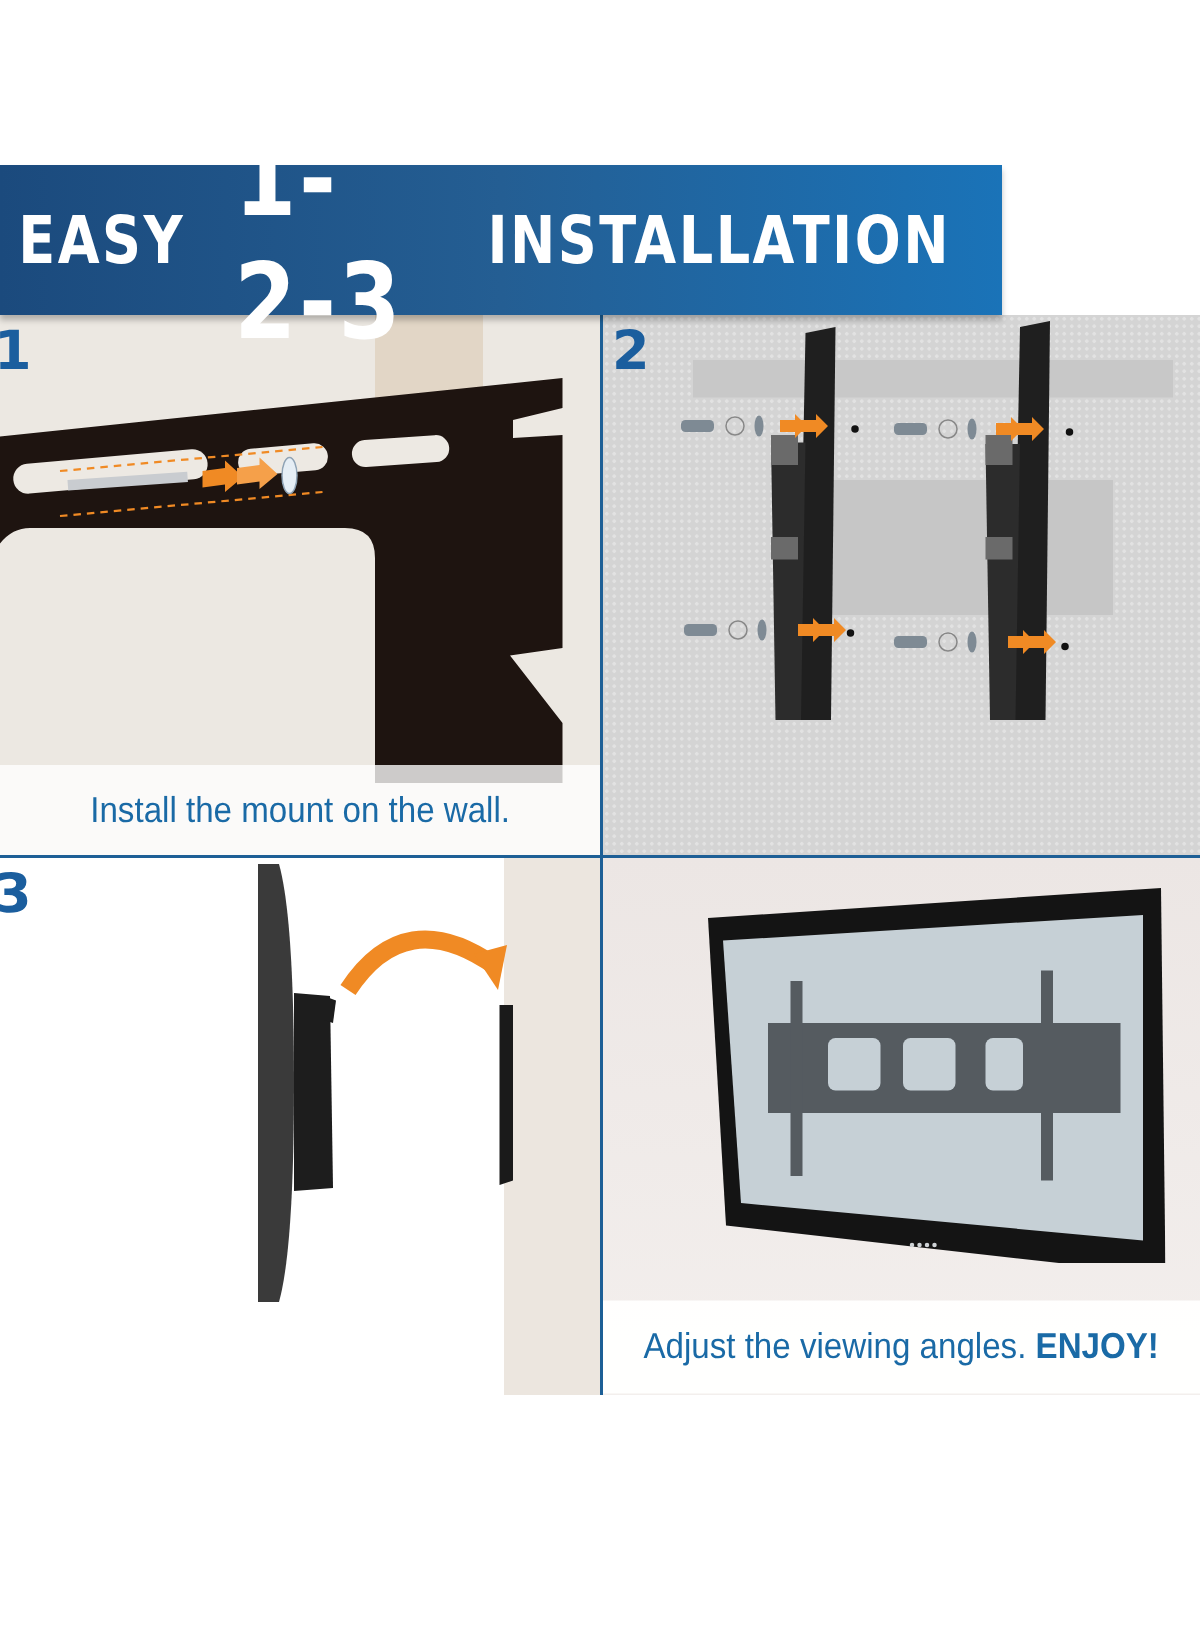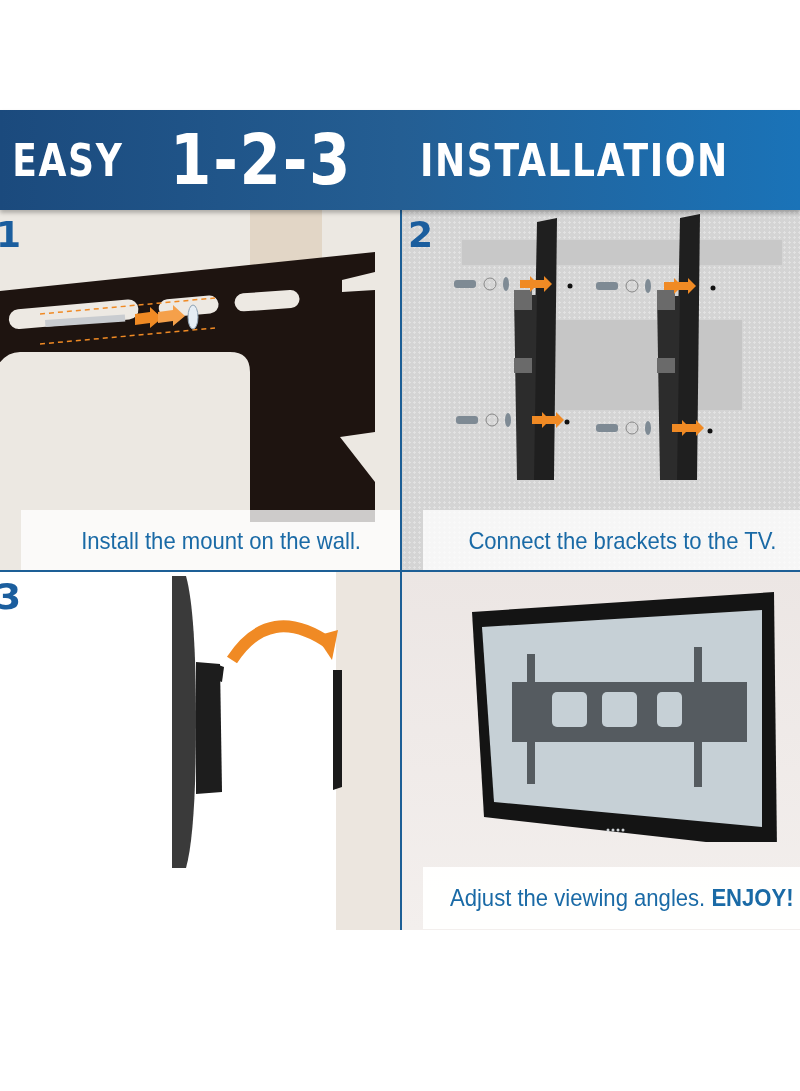--- a/index.html
+++ b/index.html
@@ -1,20 +1,20 @@
 <!DOCTYPE html>
 <html><head>
 <meta charset="utf-8">
 <style>
   * { box-sizing: border-box; margin: 0; padding: 0; }
   html, body { width: 800px; height: 1091px; background: #ffffff; overflow: hidden; }
   body { position: relative; font-family: "DejaVu Sans", "Liberation Sans", sans-serif; }
 
   .banner {
-    position: absolute; left: 0; top: 110px; width: 800px; height: 100px;
+    position: absolute; left: 0; top: 110px; width: 668px; height: 100px;
     background: linear-gradient(90deg, #1b4a7d 0%, #245e93 50%, #1a73b8 100%);
     box-shadow: 0 3px 4px rgba(0,0,0,0.25);
     display: flex; align-items: center; justify-content: flex-start;
     color: #fff; font-weight: bold; letter-spacing: 2px; z-index: 5;
   }
   .banner .small { font-size: 44px; font-family: "DejaVu Sans", sans-serif; transform: scaleX(0.82); display: inline-block; }
   .banner .big { font-size: 70px; margin: 0 -4px; font-family: "DejaVu Sans", sans-serif; transform: scaleX(0.85); display: inline-block; }
 
   .grid { position: absolute; left: 0; top: 210px; width: 800px; height: 720px; }
   .panel { position: absolute; overflow: hidden; }
@@ -28,21 +28,21 @@
 
   .vdiv { position: absolute; left: 400px; top: 0; width: 2px; height: 720px; background: #1d5f96; z-index: 4; }
   .hdiv { position: absolute; left: 0; top: 360px; width: 800px; height: 2px; background: #1d5f96; z-index: 4; }
 
   .stepnum { position: absolute; left: -4px; top: 4px; font-size: 36px; font-weight: bold; color: #1b5e9e; z-index: 3; font-family: "DejaVu Sans", sans-serif; }
   .p2 .stepnum { left: 6px; }
 
   .caption-bar {
     position: absolute; left: 0; width: 100%; height: 62px;
     background: rgba(255,255,255,0.78);
-    display: flex; align-items: center; justify-content: center; z-index: 3; margin-left: 21px;
+    display: flex; align-items: center; justify-content: center; z-index: 3;
   }
   .p1 .caption-bar, .p2 .caption-bar { top: 300px; }
   .p3 .caption-bar, .p4 .caption-bar { top: 295px; background: rgba(255,255,255,0.95); }
   .caption {
     color: #1a6aa6; font-size: 24px; white-space: nowrap;
     font-family: "Liberation Sans", sans-serif; transform: scaleX(0.92); display: inline-block;
   }
   .caption b { font-weight: bold; }
 
   
@@ -136,23 +136,20 @@
         <polygon points="270,214 280,214 280,210 288,218 280,226 280,222 270,222"></polygon>
         <polygon points="284,214 294,214 294,210 302,218 294,226 294,222 284,222"></polygon>
       </g>
       <g fill="#111">
           <circle cx="168" cy="76" r="2.5"></circle>
           <circle cx="311" cy="78" r="2.5"></circle>
           <circle cx="165" cy="212" r="2.5"></circle>
           <circle cx="308" cy="221" r="2.5"></circle>
         </g>
     </svg>
-    <div class="caption-bar">
-      <span class="caption">Connect the brackets to the TV.</span>
-    </div>
   </div>
 
   <div class="panel p3">
     <div class="wall3"></div>
     <span class="stepnum">3</span>
     <svg style="position:absolute;left:0;top:0" width="400" height="300">
       <path d="M172 4 L186 4 Q196 40 196 150 Q196 260 186 296 L172 296 Z" fill="#3a3a3a"></path>
       <path d="M196 90 L220 92 L222 220 L196 222 Z" fill="#1d1d1d"></path>
       <path d="M216 92 L224 95 L222 110 L216 108 Z" fill="#1d1d1d"></path>
       <path d="M333 98 L342 98 L342 215 L333 218 Z" fill="#1a1a1a"></path>

